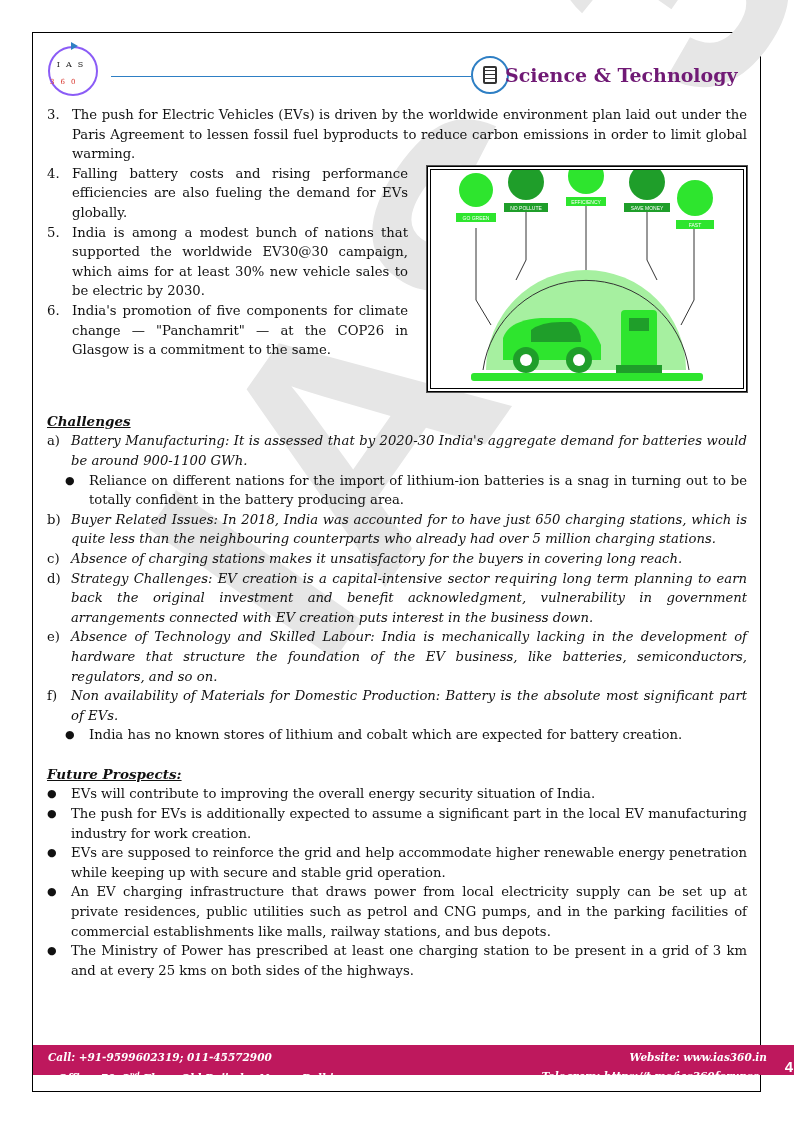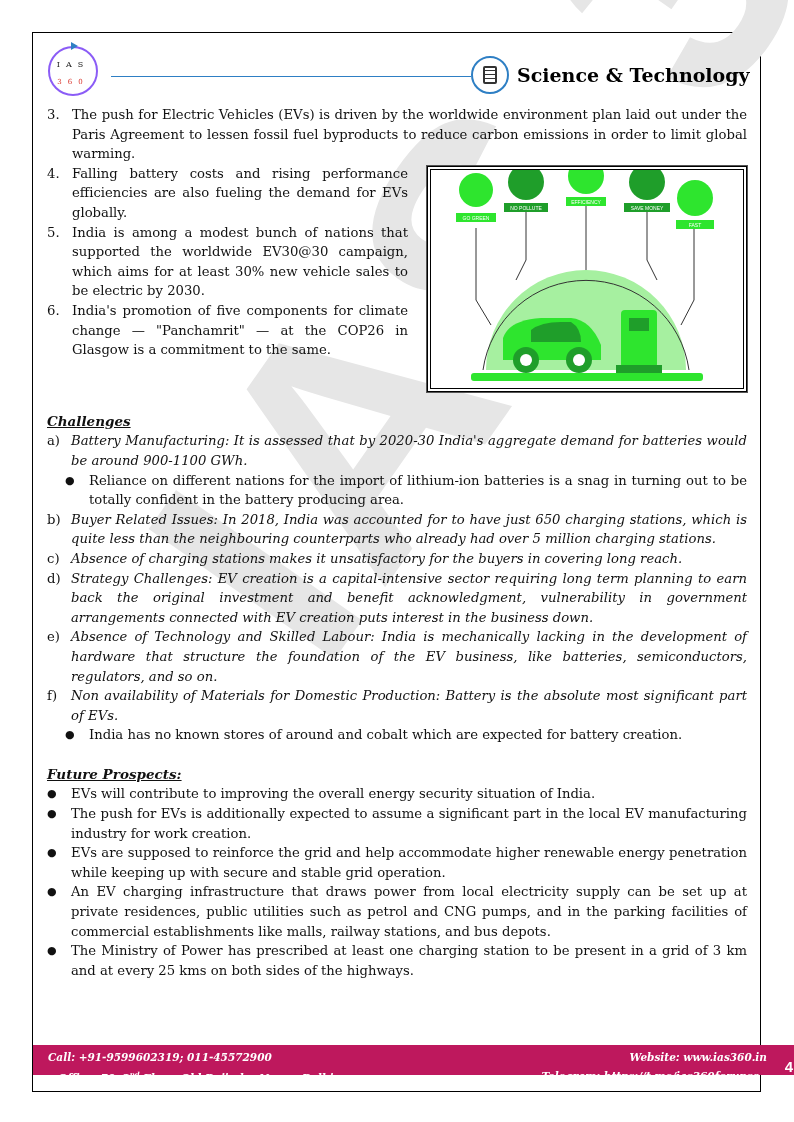--- a/index.html
+++ b/index.html
@@ -3,25 +3,25 @@
 <meta charset="utf-8">
 <style>
   html, body { margin: 0; padding: 0; background: #ffffff; }
   body { width: 794px; height: 1122px; position: relative; overflow: hidden; font-family: "DejaVu Serif", serif; color: #111; }
   .page-frame { position: absolute; left: 32px; top: 32px; width: 729px; height: 1060px; border: 1px solid #000; box-sizing: border-box; background: #fff; }
   .watermark { position: absolute; left: 40px; top: 470px; font-family: "Liberation Sans", sans-serif; font-size: 330px; font-weight: bold; color: #e6e6e6; transform: rotate(-55deg); transform-origin: left top; white-space: nowrap; letter-spacing: 10px; z-index: 0; pointer-events: none; }
   .header { position: absolute; left: 0; top: 0; width: 727px; height: 75px; }
   .logo { position: absolute; left: 15px; top: 13px; width: 50px; height: 50px; border: 2px solid #8b5cf6; border-radius: 50%; box-sizing: border-box; }
   .logo .arrow { position: absolute; left: 21px; top: -6px; width: 0; height: 0; border-left: 7px solid #2e7fc4; border-top: 4px solid transparent; border-bottom: 4px solid transparent; }
   .logo .ias { position: absolute; top: 12px; left: 0; width: 46px; text-align: center; font-size: 8px; letter-spacing: 6px; color: #222; font-family: "DejaVu Serif", serif; }
-  .logo .num { position: absolute; top: 30px; left: 0; width: 46px; text-align: center; font-size: 7px; letter-spacing: 6px; color: #d8332a; }
+  .logo .num { position: absolute; top: 30px; left: 0; width: 46px; text-align: left; font-size: 7px; letter-spacing: 6px; color: #d8332a; }
   .header-line { position: absolute; left: 78px; top: 43px; width: 360px; height: 1px; background: #2e7fc4; }
   .doc-badge { position: absolute; left: 438px; top: 23px; width: 38px; height: 38px; border: 2px solid #2e7fc4; border-radius: 50%; box-sizing: border-box; background: #fff; display: flex; align-items: center; justify-content: center; }
   .doc-badge .doc { width: 14px; height: 18px; border: 2px solid #333; border-radius: 2px; box-sizing: border-box; background: repeating-linear-gradient(#fff 0 2px, #333 2px 3px, #fff 3px 4px); }
-  .section-title { position: absolute; left: 484px; top: 31px; font-family: "DejaVu Serif", serif; font-weight: bold; font-size: 19px; color: #000000; white-space: nowrap; }
+  .section-title { position: absolute; left: 472px; top: 31px; font-family: "DejaVu Serif", serif; font-weight: bold; font-size: 19px; color: #701a75; white-space: nowrap; }
   .content { position: absolute; left: 14px; top: 72px; width: 700px; z-index: 1; font-size: 13.2px; line-height: 19.6px; }
   .ol-item { display: flex; text-align: justify; }
   .ol-item .marker { width: 25px; flex: none; }
   .ol-item .txt { flex: 1; }
   .split { display: flex; justify-content: space-between; }
   .split .left { width: 361px; }
   .figure { width: 320px; height: 226px; margin-top: 2px; border: 4px double #000; outline: 1px solid #555; box-sizing: border-box; background: #fff; position: relative; overflow: hidden; }
   .figure svg { position: absolute; left: 0; top: 0; }
   .heading { font-weight: bold; font-style: italic; text-decoration: underline; margin-top: 20px; font-size: 13.5px; }
   .alpha-item { display: flex; text-align: justify; }
@@ -143,21 +143,21 @@
     <div class="alpha-item">
       <span class="marker">e)</span>
       <span class="txt">Absence of Technology and Skilled Labour: India is mechanically lacking in the development of hardware that structure the foundation of the EV business, like batteries, semiconductors, regulators, and so on.</span>
     </div>
     <div class="alpha-item">
       <span class="marker">f)</span>
       <span class="txt">Non availability of Materials for Domestic Production: Battery is the absolute most significant part of EVs.</span>
     </div>
     <div class="bullet-sub">
       <span class="dot">●</span>
-      <span class="txt">India has no known stores of around and cobalt which are expected for battery creation.</span>
+      <span class="txt">India has no known stores of lithium and cobalt which are expected for battery creation.</span>
     </div>
 
     <div class="heading">Future Prospects:</div>
 
     <div class="bullet">
       <span class="dot">●</span>
       <span class="txt">EVs will contribute to improving the overall energy security situation of India.</span>
     </div>
     <div class="bullet">
       <span class="dot">●</span>

